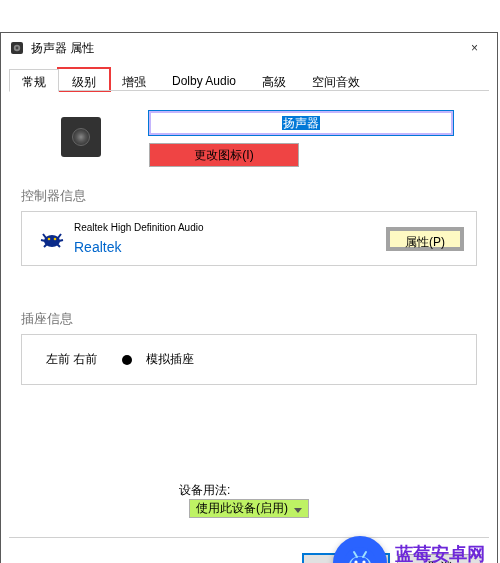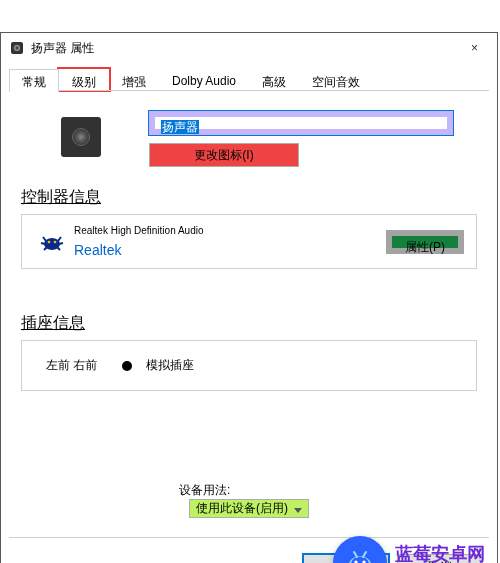--- a/index.html
+++ b/index.html
@@ -16,32 +16,32 @@
   .tab { padding: 4px 12px 3px 12px; border: 1px solid transparent; border-bottom: none; color: #000; cursor: default; position: relative; }
   .tab.active { border-color: #d0d0d0; background: #fff; z-index: 2; border-bottom: 1px solid #fff; margin-bottom: -1px; }
   .tab.highlight::before { content: ""; position: absolute; left: -3px; top: -3px; right: -3px; bottom: -1px; border: 2px solid #ed3a3a; pointer-events: none; }
 
   .content { padding: 14px 20px 0 20px; }
 
   .row-icon-name { display: flex; align-items: flex-start; margin-bottom: 6px; margin-top: 6px;}
   .speaker-icon { width: 40px; height: 40px; margin: 6px 0 0 40px; background: #323232; border-radius: 3px; position: relative; display:flex; align-items:center; justify-content:center;}
   .speaker-icon::after { content:""; width: 16px; height:16px; border-radius:50%; background: radial-gradient(circle,#888 0%,#555 40%,#222 100%); border:1px solid #666;}
   .name-stack { margin-left: 48px; flex: 1; }
-  .name-input { width: 304px; height: 24px; border: 6px solid #c4b5fd; outline: 1px solid #0078d7; background: #fff; padding: 2px 6px; color: #000; font-size: 12px;}
+  .name-input { width: 304px; height: 24px; border: 2px solid #c4b5fd; outline: 1px solid #0078d7; background: #fff; padding: 2px 22px; color: #000; font-size: 12px; text-align: center;}
   .name-input-text { background: #0078d7; color:#fff; padding: 0 1px; }
   .change-icon-btn { width: 150px; height: 24px; margin-top: 8px; border: 1px solid #adadad; background: #ef4444; text-align: center; line-height: 22px; cursor: default;}
 
-  .group-label { font-size: 16px; color: #000000; margin-top: 20px; margin-bottom: 6px; text-decoration: underline; }
+  .group-label { font-size: 13px; color: #737373; margin-top: 20px; margin-bottom: 6px; }
   .groupbox { border: 1px solid #d0d0d0; padding: 10px 12px 10px 12px; position: relative; }
   .controller-row { display: flex; align-items: center; }
   .realtek-icon { width: 28px; height: 28px; margin: 0 8px 0 4px; display:flex; align-items:center; justify-content:center;}
   .ctrl-text { flex: 1; }
   .ctrl-name { color: #000; font-size: 10px; }
   .ctrl-vendor { color: #0066cc; font-size: 14px; margin-top: 6px; }
-  .props-btn { width: 78px; height: 24px; border: 6px solid #a3a3a3; background: #15803d; text-align:center; line-height:22px; cursor: default;}
+  .props-btn { width: 78px; height: 24px; border: 4px solid #a3a3a3; background: #fef9c3; text-align:center; line-height:22px; cursor: default;}
 
   .jack-row { display:flex; align-items:center; padding: 6px 4px 6px 12px;}
   .jack-loc { width: 70px; text-align:left; }
   .jack-dot { width: 10px; height:10px; border-radius:50%; background:#000; margin: 0 14px 0 6px;}
   .jack-type { }
 
   .usage-row { position: absolute; left: 20px; right: 20px; bottom: 74px; display:flex; align-items:center;flex-direction:column;}
   .usage-label { width: 140px; }
   .usage-select { flex: 1; height: 22px; border: 1px solid #adadad; background: #bef264; padding: 0 20px 0 6px; display:flex; align-items:center; position:relative;}
   .usage-select::after { content:""; position:absolute; right:6px; top:8px; width:0; height:0; border-left:4px solid transparent; border-right:4px solid transparent; border-top:5px solid #555;}

